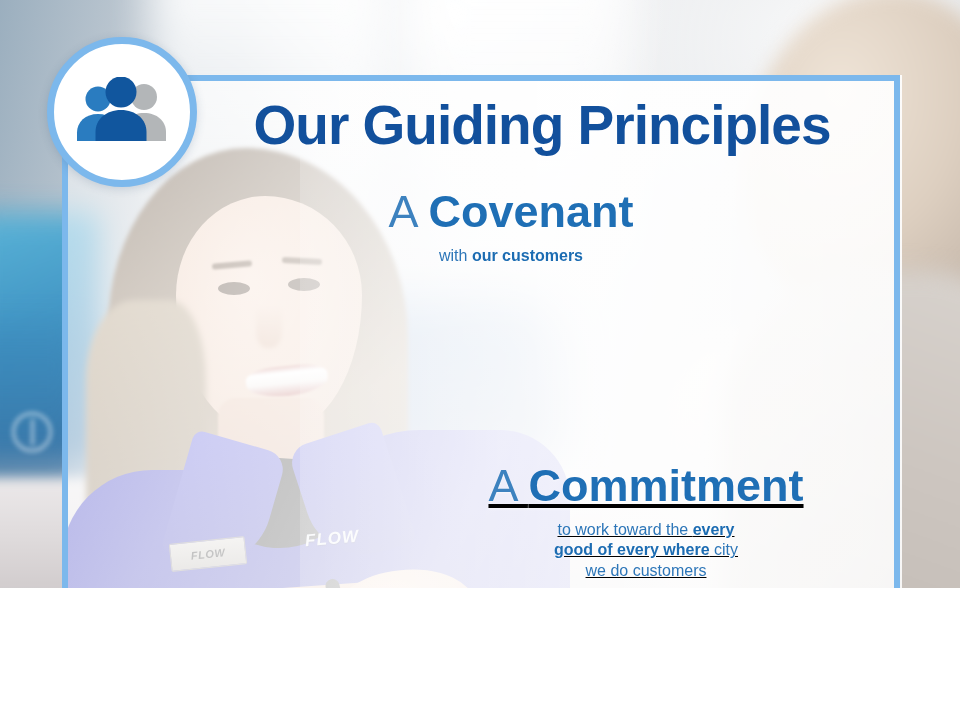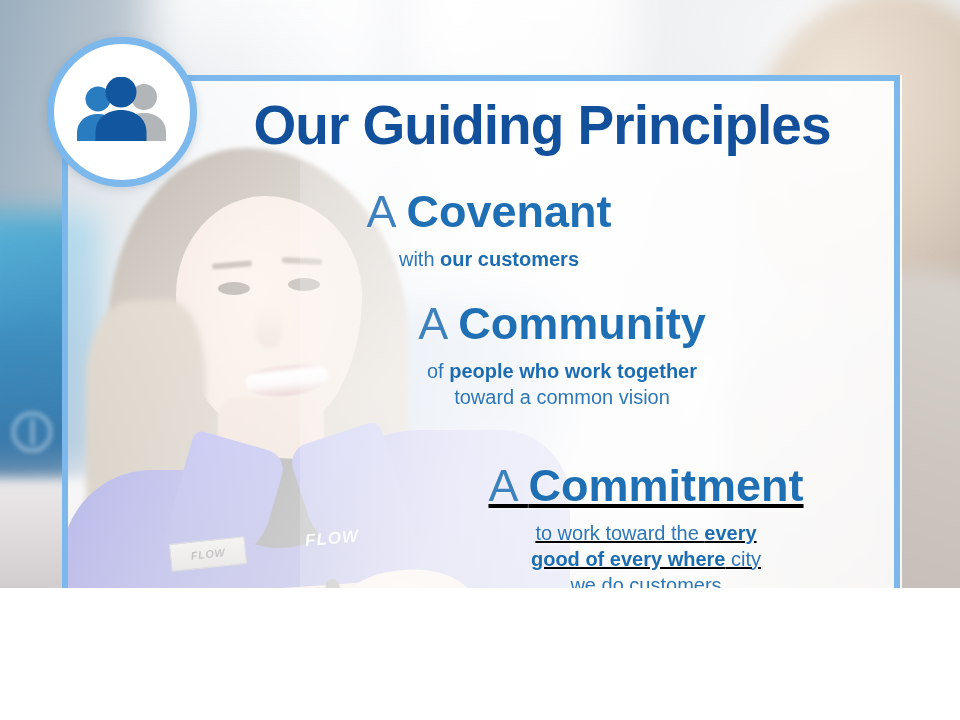--- a/index.html
+++ b/index.html
@@ -318,30 +318,30 @@
     font-size: 45px;
     line-height: 1.08;
     color: #2072b8;
     white-space: nowrap;
     text-shadow: 0 1px 2px rgba(255,255,255,.6);
   }
   .head .light { font-weight: normal; color: #3d82bf; }
   .head .strong { font-weight: bold; color: #1f6fb5; }
   .sub {
     font-family: "Liberation Sans", sans-serif;
-    font-size: 20px;
+    font-size: 16px;
     line-height: 1.30;
     color: #2d76b8;
     margin-top: 9px;
     white-space: nowrap;
     text-shadow: 0 1px 2px rgba(255,255,255,.6);
   }
   .sub b { font-weight: bold; color: #1c6cb2; }
 
-  #block-covenant   { left: 284px; top: 188px; width: 410px; }
+  #block-covenant   { left: 306px; top: 188px; width: 410px; }
   #block-community  { left: 342px; top: 300px; width: 440px; }
   #block-commitment { left: 400px; top: 462px; width: 492px; text-decoration: underline; }
 </style>
 </head>
 <body>
 
 <div id="stage">
 
   <div class="photo">
     <div class="bg-room"></div>
@@ -403,23 +403,19 @@
     </svg>
   </div>
 
   <div class="title">Our Guiding Principles</div>
 
   <div class="block" id="block-covenant">
     <div class="head"><span class="light">A </span><span class="strong">Covenant</span></div>
     <div class="sub"><span>with </span><b>our customers</b></div>
   </div>
 
-  <div class="block" id="block-community">
-    <div class="head"><span class="light">A </span><span class="strong">Community</span></div>
-    <div class="sub"><span>of </span><b>people who work together</b><br><span>toward a common vision</span></div>
-  </div>
 
   <div class="block" id="block-commitment">
     <div class="head"><span class="light">A </span><span class="strong">Commitment</span></div>
     <div class="sub"><span>to work toward the </span><b>every</b><br><b>good of every where</b><span> city</span><br><span>we do customers</span></div>
   </div>
 
 </div>
 
 </body></html>

